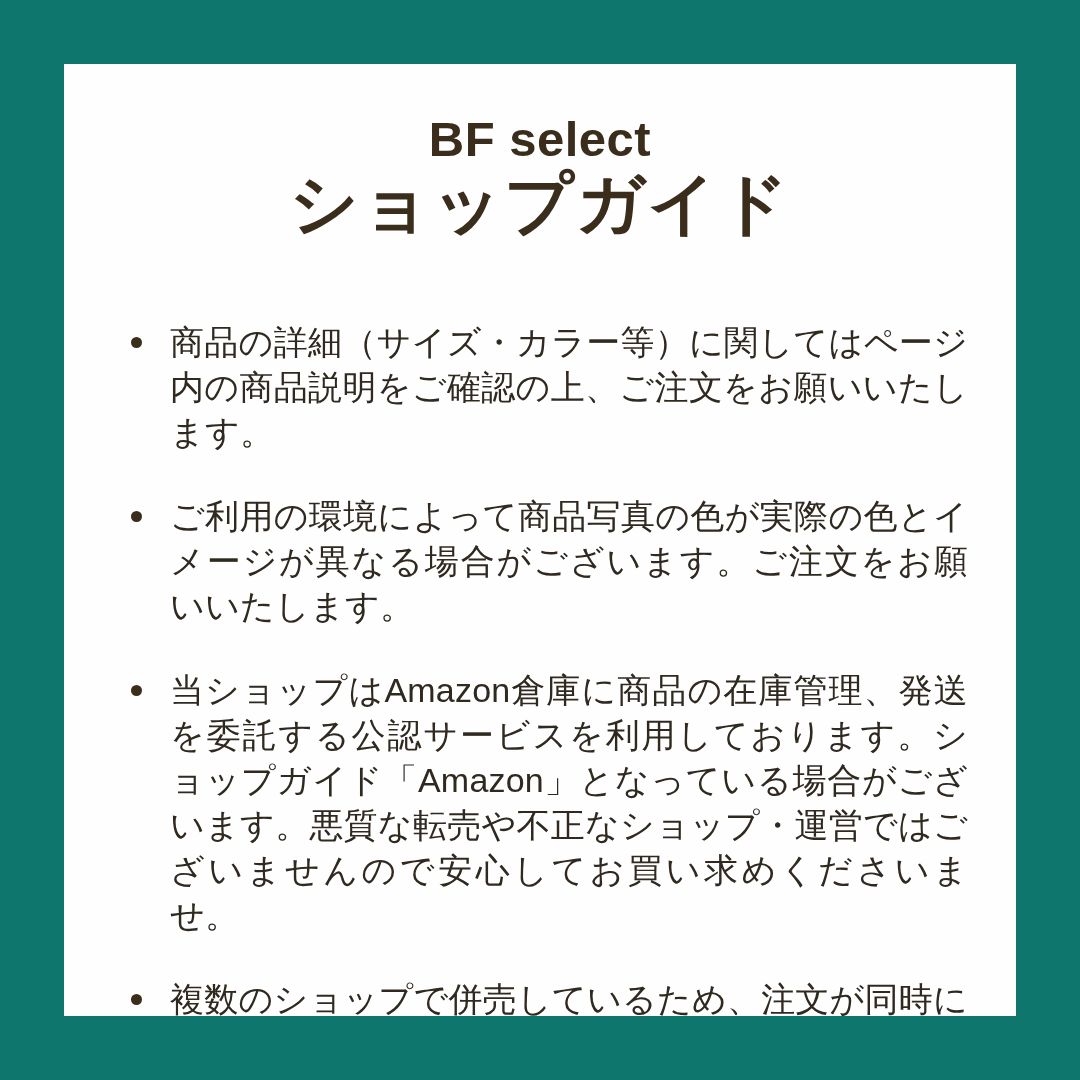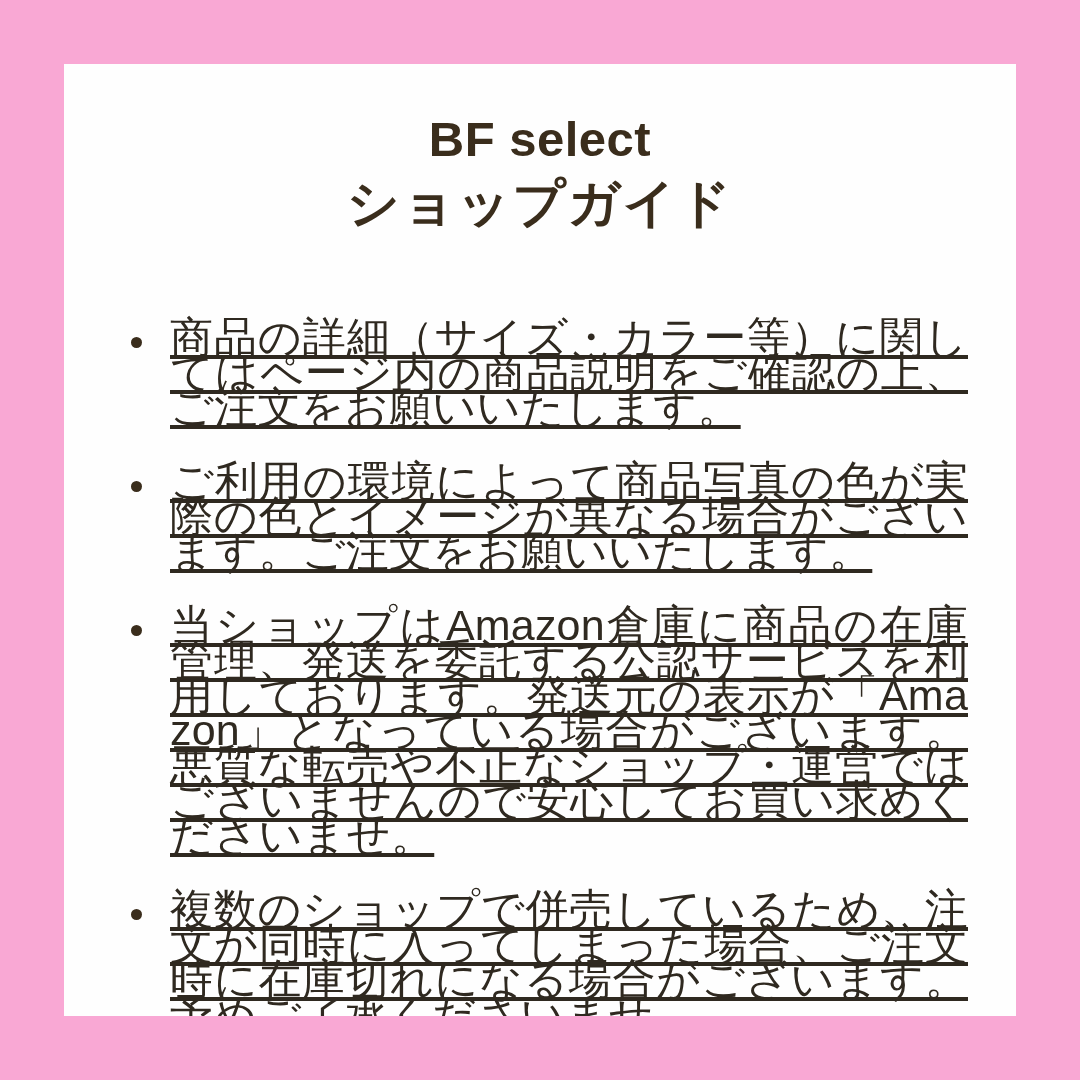--- a/index.html
+++ b/index.html
@@ -45,21 +45,21 @@
   }
   .title-line-1 {
     font-size: 49px;
     font-weight: bold;
     letter-spacing: 0.5px;
     line-height: 62px;
     color: #3a2d1c;
     white-space: nowrap;
   }
   .title-line-2 {
-    font-size: 52px;
+    font-size: 68px;
     font-weight: bold;
     letter-spacing: 2px;
     line-height: 66px;
     color: #3a2d1c;
     white-space: nowrap;
   }
 
   
   #bullet-list {
     position: absolute;
@@ -81,35 +81,34 @@
     position: absolute;
     left: 9px;
     top: 17px;
     width: 11px;
     height: 11px;
     border-radius: 50%;
     background: #3a2d1c;
   }
 
   .bullet-text {
-    font-size: 43px;
-    line-height: 35px;
+    font-size: 34px;
+    line-height: 45px;
     color: #2f2920;
     text-align: justify;
     text-justify: inter-character;
     letter-spacing: 0.2px;
     word-break: break-all;
     overflow-wrap: anywhere;
-    text-decoration: underline;
   }
 </style>
 </head>
 <body>
 
-<div id="canvas" style="background: #f9a8d4;">
+<div id="canvas" style="background: #0f766e;">
 
   <div id="panel" style="background: rgb(254, 254, 254);">
 
     <div id="title-block">
       <div class="title-line-1" style="color: rgb(58, 45, 28);">BF select</div>
       <div class="title-line-2" style="color: rgb(58, 45, 28);">ショップガイド</div>
     </div>
 
     <div id="bullet-list">
 
@@ -118,21 +117,21 @@
         <div class="bullet-text" style="color: rgb(47, 41, 32);">商品の詳細（サイズ・カラー等）に関してはページ内の商品説明をご確認の上、ご注文をお願いいたします。</div>
       </div>
 
       <div class="bullet-item">
         <span class="bullet-marker" style="background: rgb(58, 45, 28);"></span>
         <div class="bullet-text" style="color: rgb(47, 41, 32);">ご利用の環境によって商品写真の色が実際の色とイメージが異なる場合がございます。ご注文をお願いいたします。</div>
       </div>
 
       <div class="bullet-item">
         <span class="bullet-marker" style="background: rgb(58, 45, 28);"></span>
-        <div class="bullet-text" style="color: rgb(47, 41, 32);">当ショップはAmazon倉庫に商品の在庫管理、発送を委託する公認サービスを利用しております。発送元の表示が「Amazon」となっている場合がございます。悪質な転売や不正なショップ・運営ではございませんので安心してお買い求めくださいませ。</div>
+        <div class="bullet-text" style="color: rgb(47, 41, 32);">当ショップはAmazon倉庫に商品の在庫管理、発送を委託する公認サービスを利用しております。ショップガイド「Amazon」となっている場合がございます。悪質な転売や不正なショップ・運営ではございませんので安心してお買い求めくださいませ。</div>
       </div>
 
       <div class="bullet-item">
         <span class="bullet-marker" style="background: rgb(58, 45, 28);"></span>
         <div class="bullet-text" style="color: rgb(47, 41, 32);">複数のショップで併売しているため、注文が同時に入ってしまった場合、ご注文時に在庫切れになる場合がございます。予めご了承くださいませ。</div>
       </div>
 
     </div>
 
   </div>

